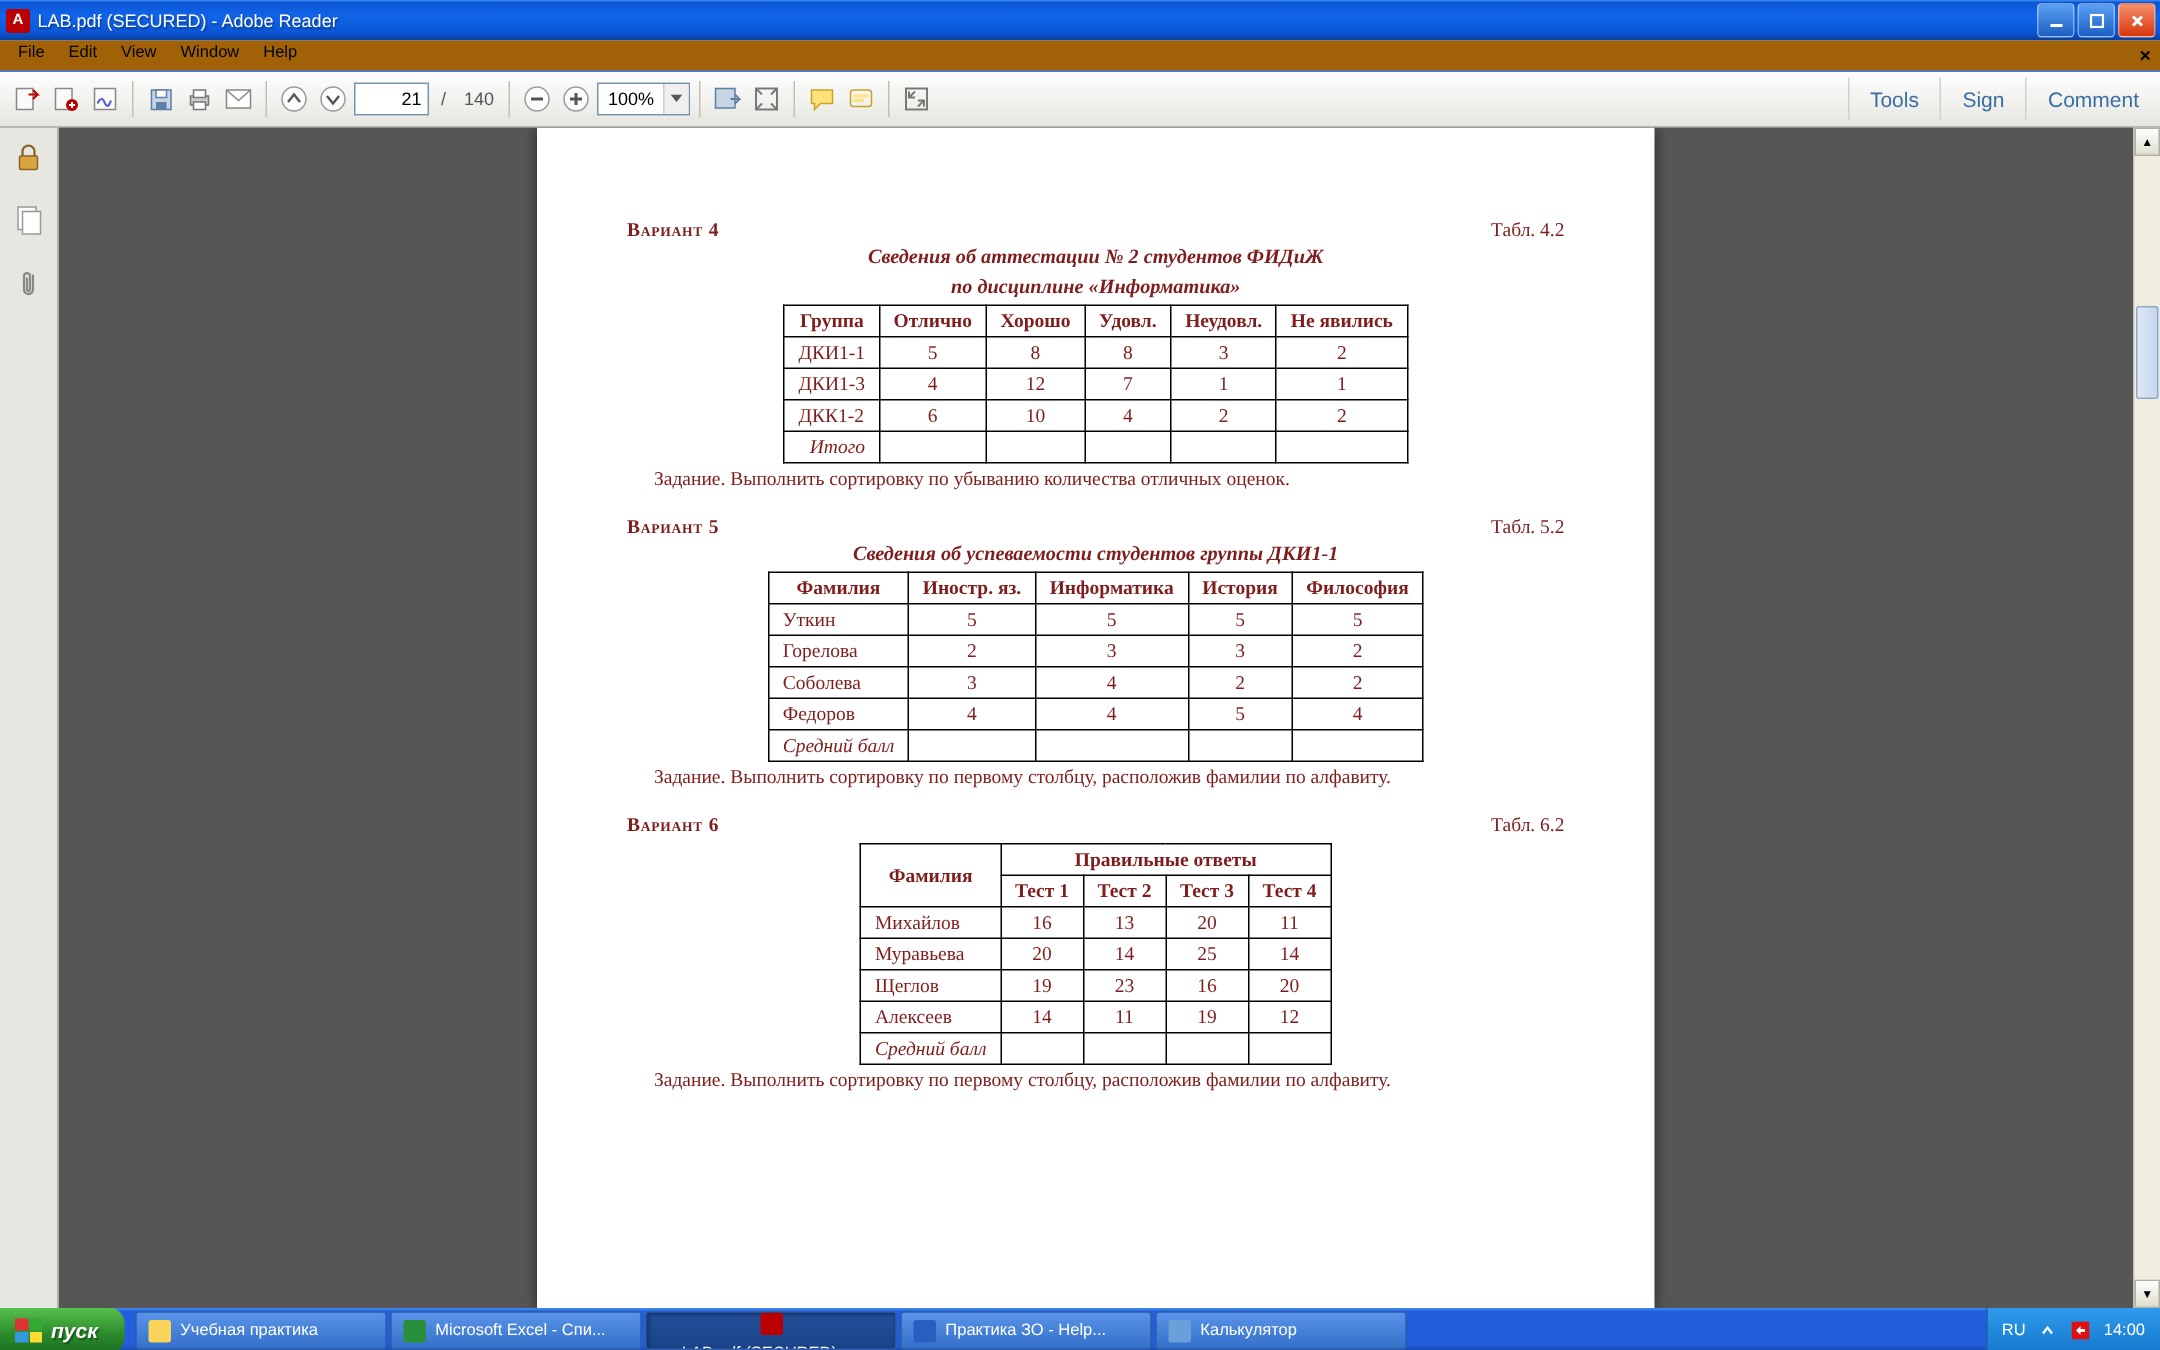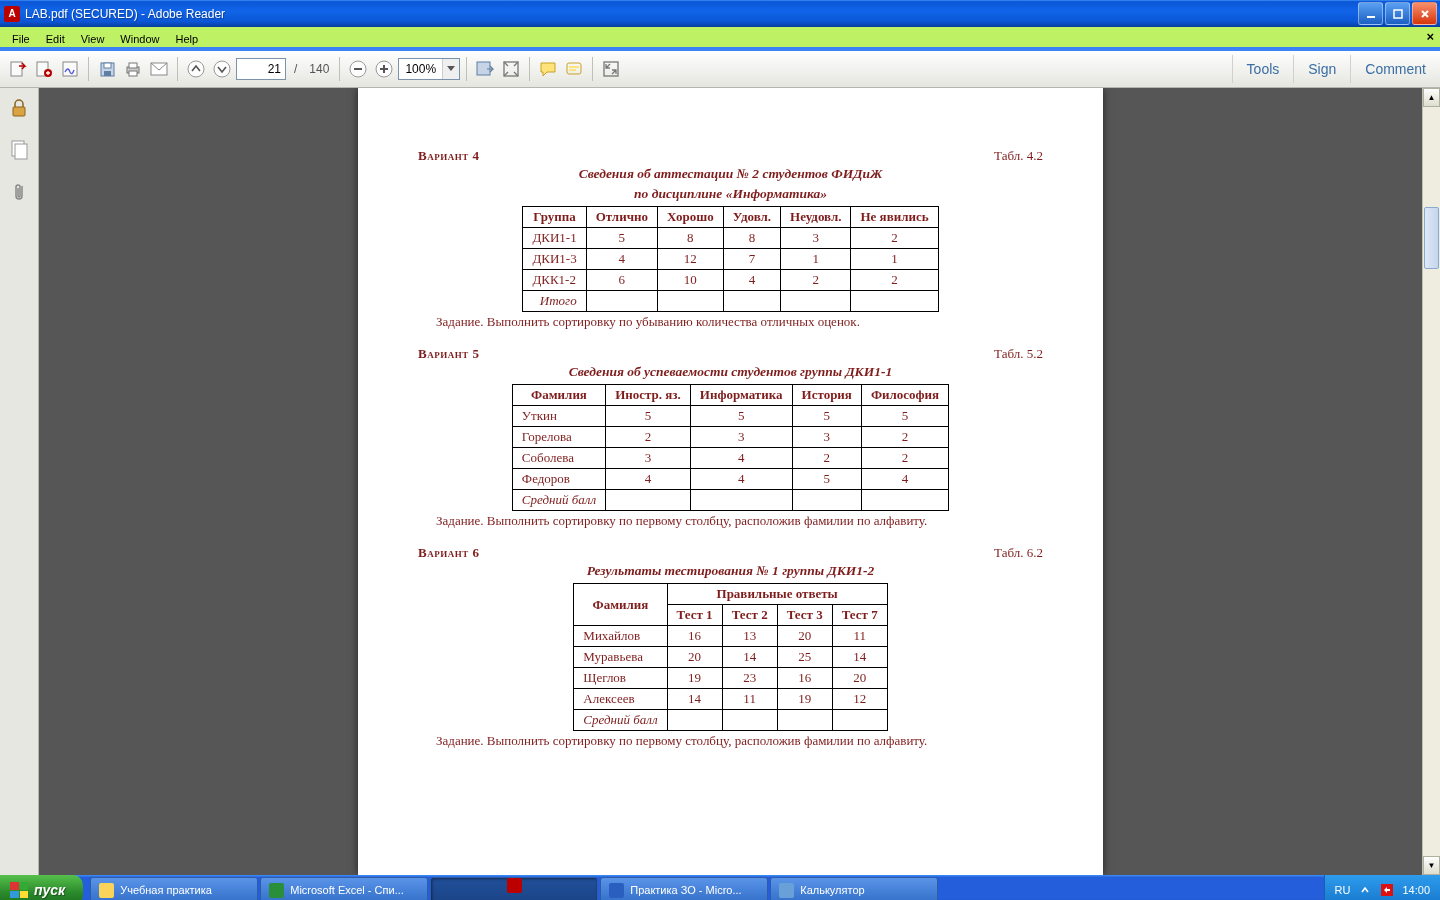--- a/index.html
+++ b/index.html
@@ -8,21 +8,21 @@
   .titlebar .app-icon { width:16px; height:16px; background:#b00; border-radius:2px; display:flex; align-items:center; justify-content:center; font-size:10px; font-weight:bold; color:white; margin-right:5px;}
   .titlebar .title-text { font-size:12px; text-shadow:1px 1px 1px rgba(0,0,0,.3); flex:0 0 auto;}
   .titlebar .spacer { flex:1; }
   .titlebar .win-btns { display:flex; gap:2px; padding-right:3px;}
   .win-btn { width:23px; height:21px; border-radius:3px; border:1px solid #fff6; display:flex; align-items:center; justify-content:center; color:white; font-weight:bold; font-family:Arial; font-size:12px;}
   .win-min { background:linear-gradient(to bottom,#5aa0f2,#1c5fc3); }
   .win-max { background:linear-gradient(to bottom,#5aa0f2,#1c5fc3); }
   .win-close { background:linear-gradient(to bottom,#f68f6c,#d7350b); }
 
   
-  .menubar { height:20px; background:#bef264; border-bottom:4px solid #3b82f6; display:flex; align-items:flex-end; padding-left:4px; position:relative;}
+  .menubar { height:20px; background:#a16207; border-bottom:1px solid #3b82f6; display:flex; align-items:flex-start; padding-left:4px; position:relative;}
   .menubar span.menu-item { padding:2px 8px; font-size:11px; color:#000; cursor:pointer;}
   .menubar .closex { position:absolute; right:6px; top:2px; font-size:13px; font-weight:bold; cursor:pointer;}
 
   
   .toolbar { height:36px; background:linear-gradient(to bottom,#fefefe,#e6e6e0); border-bottom:1px solid #b6b6b0; display:flex; align-items:center; padding-left:6px; gap:2px;}
   .tb-btn { width:24px; height:24px; display:flex; align-items:center; justify-content:center; border-radius:3px; cursor:pointer; position:relative;}
   .tb-sep { width:1px; height:24px; background:#c0c0b8; margin:0 4px;}
   .tb-page-input { width:42px; height:18px; text-align:right; padding-right:4px; border:1px solid #7a93ac; font-size:12px;}
   .tb-page-total { font-size:12px; color:#555; margin:0 4px 0 6px;}
   .tb-zoom { height:20px; border:1px solid #7a93ac; display:flex; align-items:center; background:white; }
@@ -349,32 +349,31 @@
               <td></td>
             </tr>
       </tbody>
         </table>
       <div class="task task-ind">Задание. Выполнить сортировку по первому столбцу, расположив фамилии по алфавиту.</div>
 
       <div class="variant-head">
         <span><b>Вариант 6</b></span>
         <span>Табл. 6.2</span>
       </div>
-      <div class="doc-title">Результаты тестирования № 1 группы ДКИ1-2</div>
       <table class="data">
         <tbody>
             <tr>
           <th rowspan="2">Фамилия</th>
           <th colspan="4">Правильные ответы</th>
         </tr>
         <tr>
           <th>Тест 1</th>
           <th>Тест 2</th>
           <th>Тест 3</th>
-          <th>Тест 7</th>
+          <th>Тест 4</th>
         </tr>
         <tr>
               <td class="lh">Михайлов</td>
               <td>16</td>
               <td>13</td>
               <td>20</td>
               <td>11</td>
             </tr>
         <tr>
               <td class="lh">Муравьева</td>
@@ -438,21 +437,21 @@
   <div class="task-btn">
       <div class="ico" style="background:#2a8f3a"></div>
       <span>Microsoft Excel - Спи...</span>
     </div>
   <div class="task-btn active">
       <div class="ico" style="background:#b00"></div>
       <span>LAB.pdf (SECURED) -...</span>
     </div>
   <div class="task-btn">
       <div class="ico" style="background:#2a5fbf"></div>
-      <span>Практика ЗО - Micro...</span>
+      <span>Практика ЗО - Help...</span>
     </div>
   <div class="task-btn">
       <div class="ico" style="background:#6aa0d8"></div>
       <span>Калькулятор</span>
     </div>
 
   <div class="tray">
     <span>RU</span>
     <div class="tic">
         <svg width="10" height="10">

